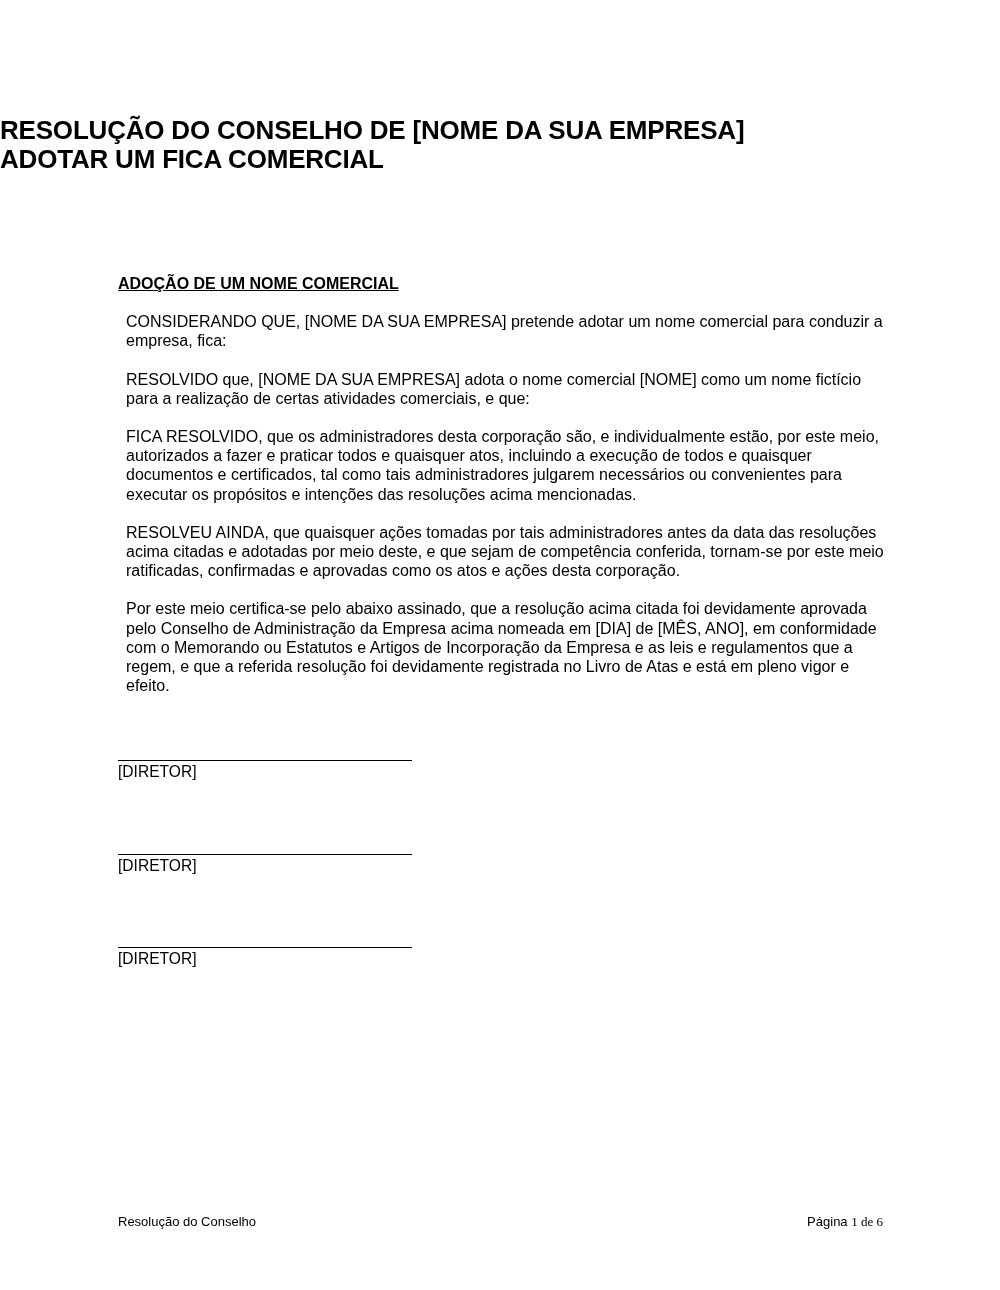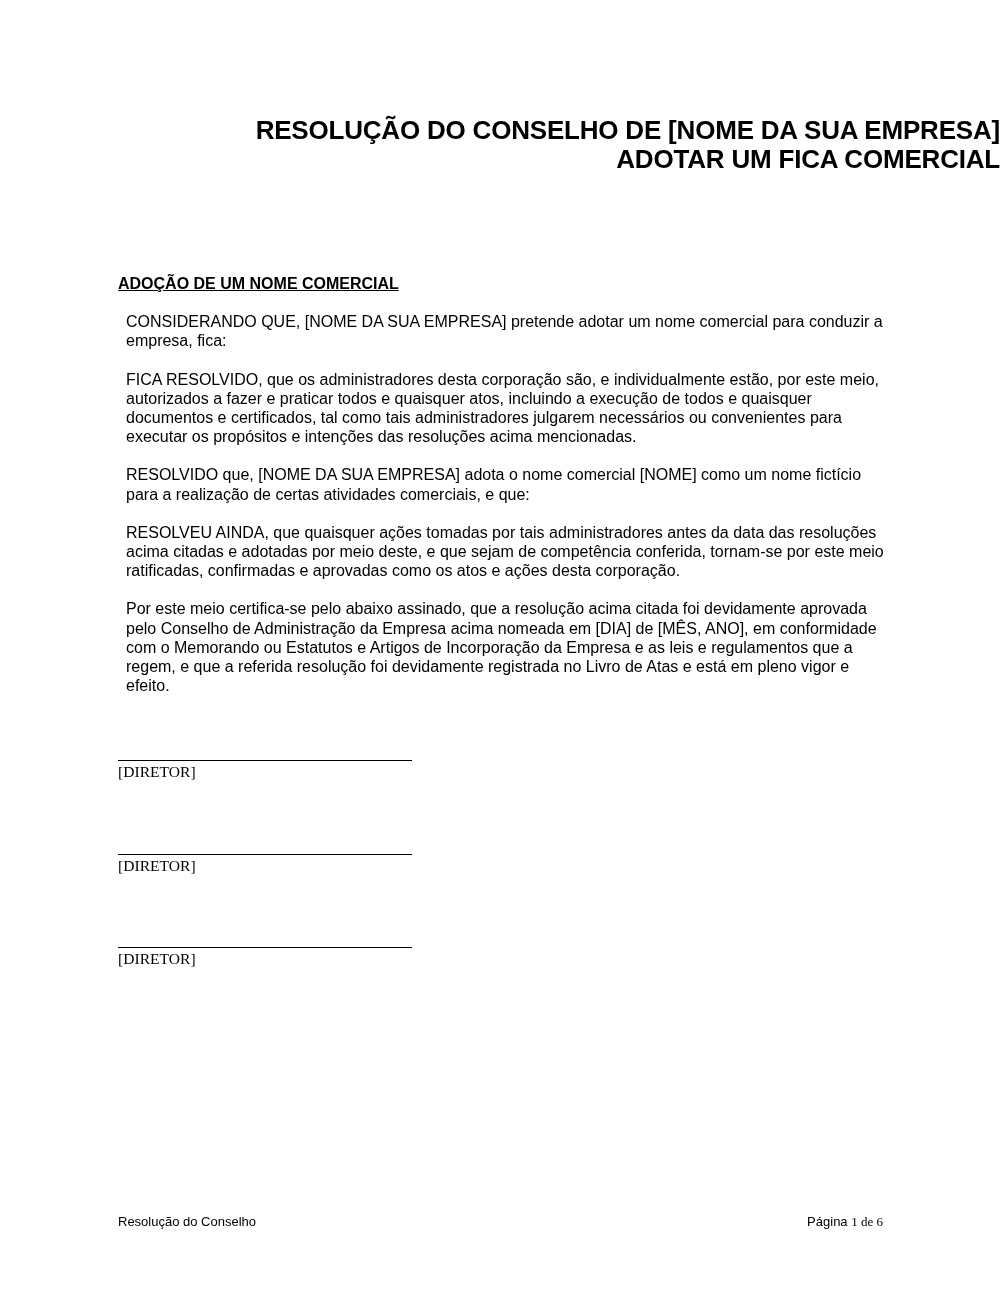--- a/index.html
+++ b/index.html
@@ -1,43 +1,43 @@
 <!DOCTYPE html>
 <html><head>
 <meta charset="utf-8">
 <style>
   html, body { margin: 0; padding: 0; background: #ffffff; }
   body { width: 1000px; height: 1290px; position: relative; overflow: hidden;
          font-family: "Liberation Sans", sans-serif; color: #000; }
-  .title { position: absolute; left: 0; width: 1000px; top: 116px; text-align: right;
+  .title { position: absolute; left: 0; width: 1000px; top: 116px; text-align: left;
            font-weight: bold; font-size: 26px; line-height: 29px; letter-spacing: -0.2px; }
   .title div { white-space: nowrap; }
   .content { position: absolute; left: 118px; width: 775px; top: 274px; font-size: 16px; line-height: 19.2px; }
   .heading { font-weight: bold; text-decoration: underline; margin: 0 0 19px 0; }
   .para { margin: 0 0 19px 8px; }
-  .sig { position: absolute; left: 118px; width: 294px; font-family: Liberation Serif, serif; }
+  .sig { position: absolute; left: 118px; width: 294px; }
   .sig .line { border-top: 1.5px solid #000; height: 0; }
   .sig .label { font-size: 15.6px; line-height: 19px; margin-top: 1px; }
   .footer { position: absolute; left: 118px; width: 765px; top: 1214px; font-size: 13px;
             display: flex; justify-content: space-between; }
   .pg-num { font-family: "Liberation Serif", serif; }
 </style>
 </head>
 <body>
 
 <div class="title">
   <div>RESOLUÇÃO DO CONSELHO DE [NOME DA SUA EMPRESA]</div>
   <div>ADOTAR UM FICA COMERCIAL</div>
 </div>
 
 <div class="content">
   <div class="heading">ADOÇÃO DE UM NOME COMERCIAL</div>
   <p class="para">CONSIDERANDO QUE, [NOME DA SUA EMPRESA] pretende adotar um nome comercial para conduzir a empresa, fica:</p>
+  <p class="para">RESOLVIDO que, [NOME DA SUA EMPRESA] adota o nome comercial [NOME] como um nome fictício para a realização de certas atividades comerciais, e que:</p>
   <p class="para">FICA RESOLVIDO, que os administradores desta corporação são, e individualmente estão, por este meio, autorizados a fazer e praticar todos e quaisquer atos, incluindo a execução de todos e quaisquer documentos e certificados, tal como tais administradores julgarem necessários ou convenientes para executar os propósitos e intenções das resoluções acima mencionadas.</p>
-  <p class="para">RESOLVIDO que, [NOME DA SUA EMPRESA] adota o nome comercial [NOME] como um nome fictício para a realização de certas atividades comerciais, e que:</p>
   <p class="para">RESOLVEU AINDA, que quaisquer ações tomadas por tais administradores antes da data das resoluções acima citadas e adotadas por meio deste, e que sejam de competência conferida, tornam-se por este meio ratificadas, confirmadas e aprovadas como os atos e ações desta corporação.</p>
   <p class="para">Por este meio certifica-se pelo abaixo assinado, que a resolução acima citada foi devidamente aprovada pelo Conselho de Administração da Empresa acima nomeada em [DIA] de [MÊS, ANO], em conformidade com o Memorando ou Estatutos e Artigos de Incorporação da Empresa e as leis e regulamentos que a regem, e que a referida resolução foi devidamente registrada no Livro de Atas e está em pleno vigor e efeito.</p>
 </div>
 
 <div class="sig" style="top:760px;">
   <div class="line"></div>
   <div class="label">[DIRETOR]</div>
 </div>
 <div class="sig" style="top:854px;">
   <div class="line"></div>

